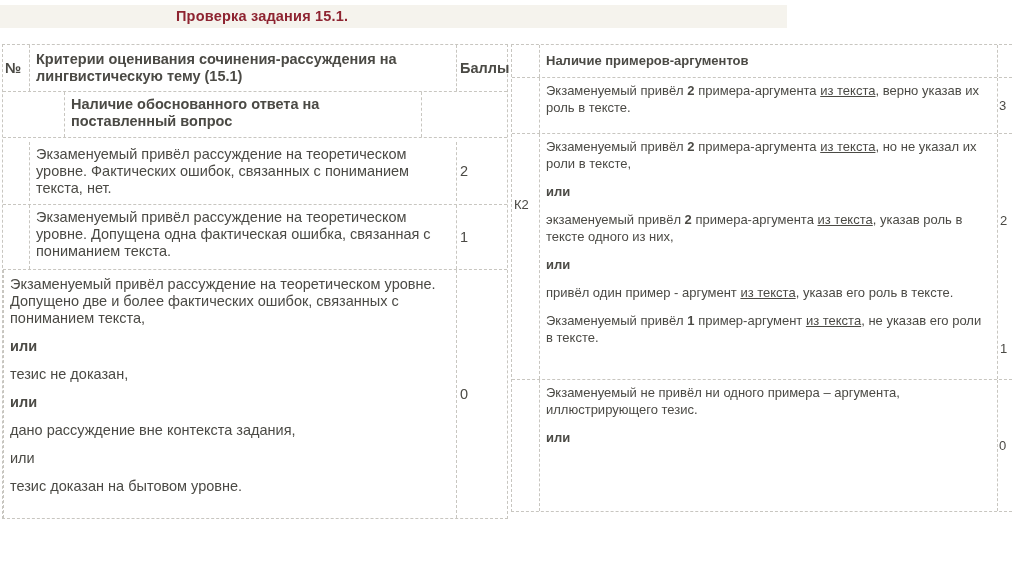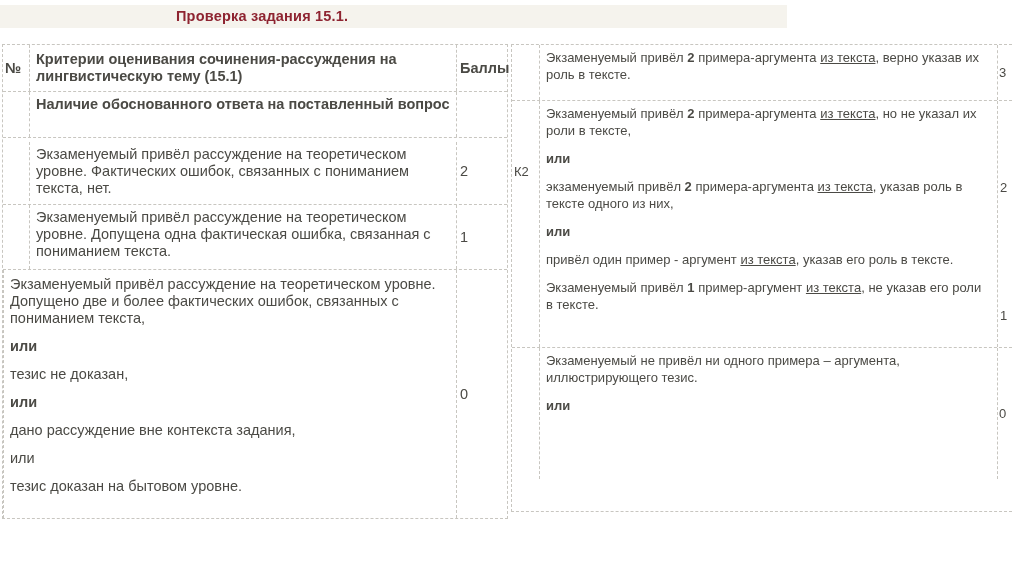--- a/index.html
+++ b/index.html
@@ -56,21 +56,21 @@
     border-right: 1px dashed var(--border);
   }
   .score-col { flex: none; display: flex; }
   #ltbl .score-col { width: 50px; padding: 4px 3px; }
   #rtbl .score-col { width: 14px; padding: 4px 1px; }
   .v-center { align-items: center; }
   .h-center { display: flex; align-items: center; }
   .bold { font-weight: bold; }
   
   #ltbl .r-head { height: 47px; }
-  #ltbl .r-sub  { height: 46px; }
+  #ltbl .r-sub  { height: 46px; gap: 35px; }
   #ltbl .r-2    { height: 67px; align-items: center; }
   #ltbl .r-1    { height: 65px; }
   #ltbl .r-k1   { height: 248px; }
   #rtbl .r-head { height: 33px; }
   #rtbl .r-3    { height: 56px; }
   #rtbl .r-k2   { height: 247px; }
   #rtbl .r-0    { height: 131px; }
   .k1-label { padding-top: 24px; font-weight: bold; }
   .k2-label { padding-top: 62px; font-weight: normal; }
   .k1-text  { padding-top: 6px; }
@@ -118,20 +118,25 @@
       <p class="para"><span class="seg-b">или</span></p>
       <p class="para"><span>дано рассуждение вне контекста задания,</span></p>
       <p class="para"><span>или</span></p>
       <p class="para"><span>тезис доказан на бытовом уровне.</span></p>
     </div>
     <div class="tcell score-col v-center">0</div>
   </div>
 </div>
 
 <div class="tbl" id="rtbl">
+  <div class="trow r-head">
+    <div class="tcell num-col"></div>
+    <div class="tcell txt-col h-center bold">Наличие примеров-аргументов</div>
+    <div class="tcell score-col"></div>
+  </div>
   <div class="trow r-3">
     <div class="tcell num-col"></div>
     <div class="tcell txt-col"><span>Экзаменуемый привёл </span><span class="seg-b">2</span><span> примера-аргумента </span><span class="seg-u">из текста</span><span>, верно указав их роль в тексте.</span></div>
     <div class="tcell score-col v-center">3</div>
   </div>
   <div class="trow r-k2">
     <div class="tcell num-col k2-label">К2</div>
     <div class="tcell txt-col">
       <p class="para"><span>Экзаменуемый привёл </span><span class="seg-b">2</span><span> примера-аргумента </span><span class="seg-u">из текста</span><span>, но не указал их роли в тексте,</span></p>
       <p class="para"><span class="seg-b">или</span></p>

